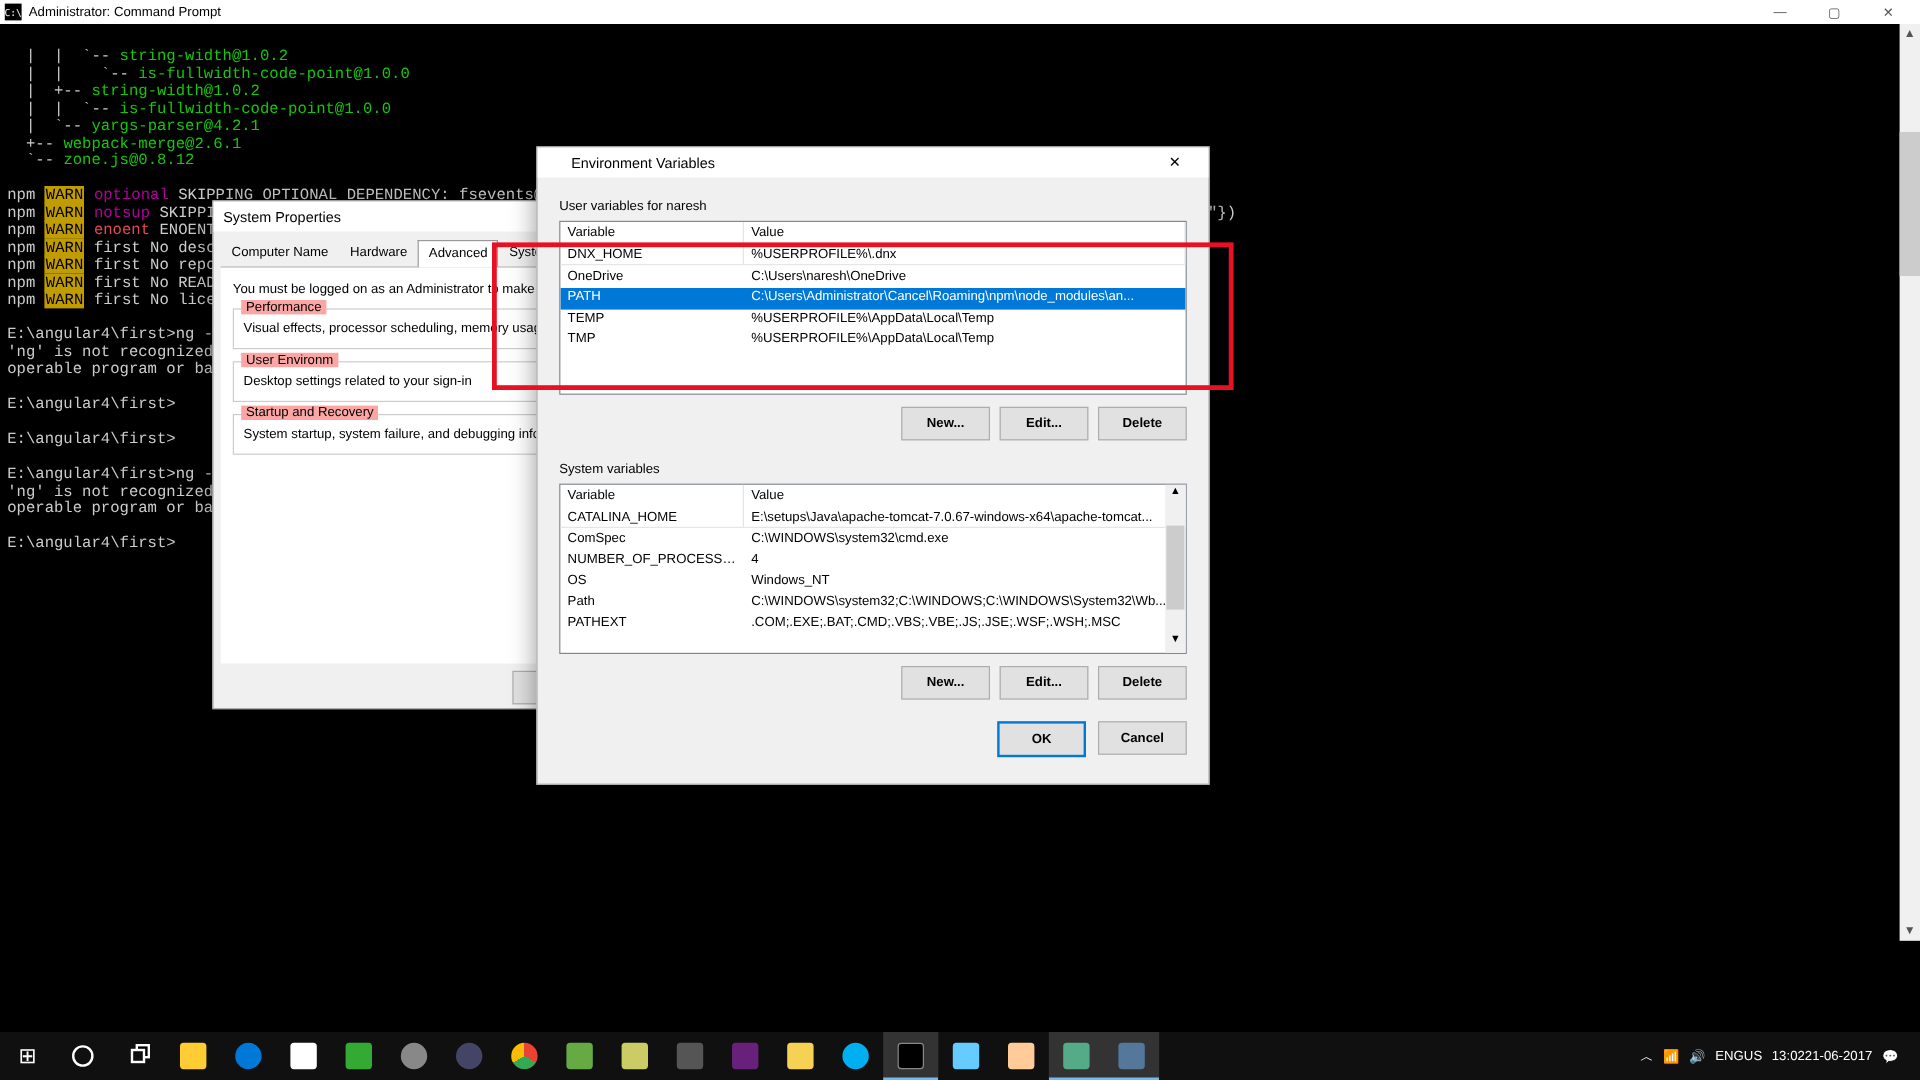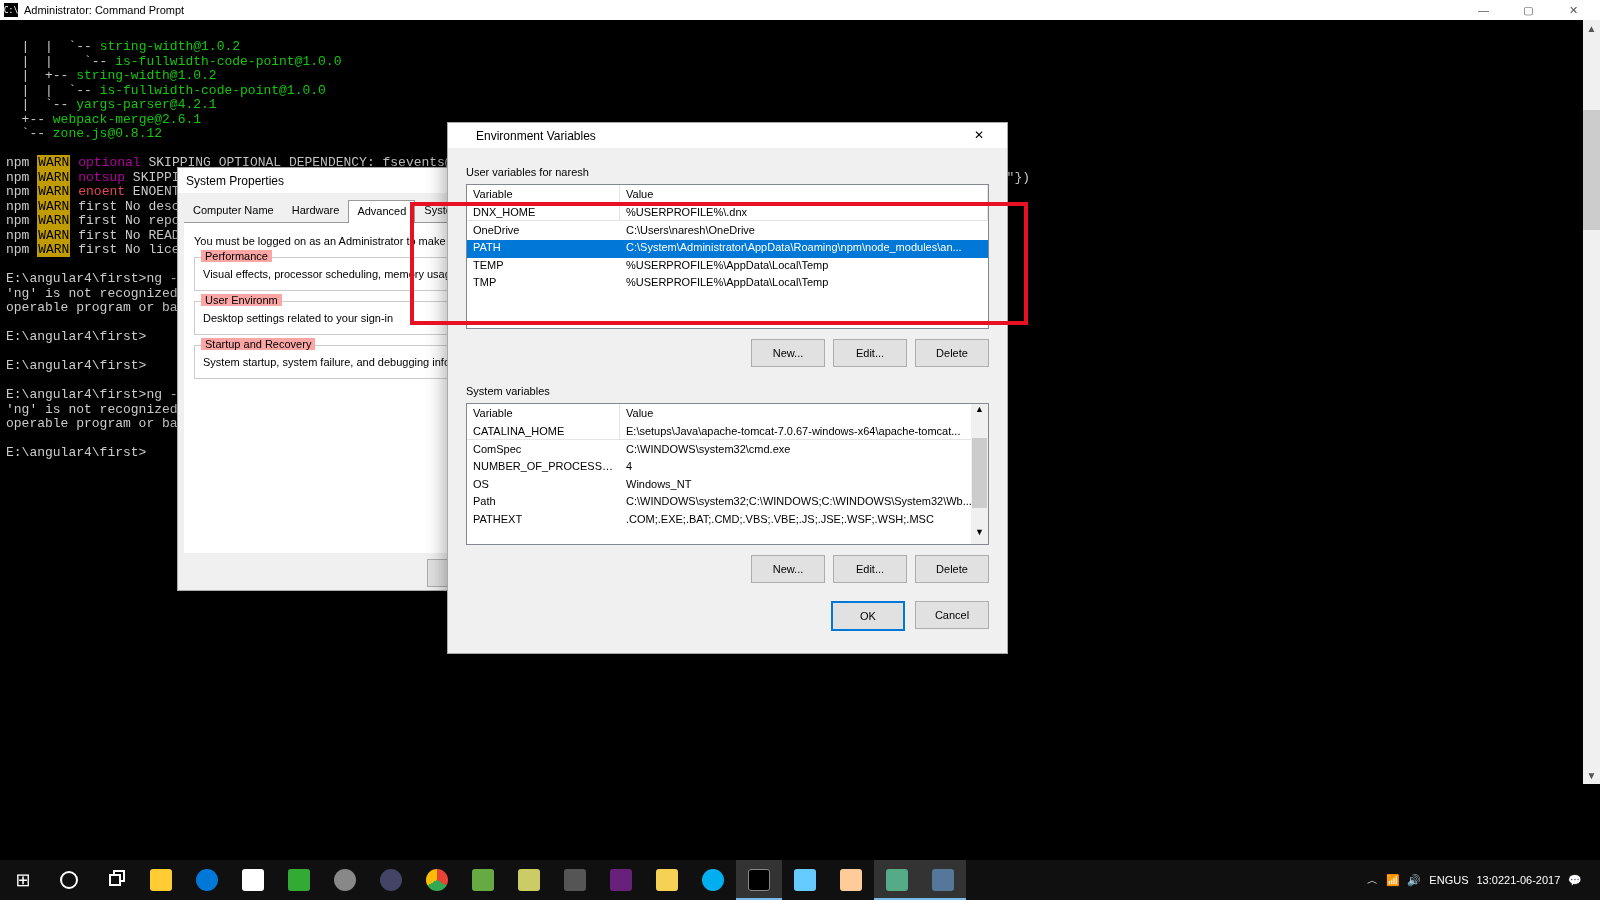--- a/index.html
+++ b/index.html
@@ -20,21 +20,21 @@
   .dlg { position:absolute; background:#fff; border:1px solid #aaa; box-shadow:0 4px 20px rgba(0,0,0,.4); }
   .sysprop { left:177px; top:167px; width:415px; height:424px; background:#f0f0f0; }
   .dlg-title { height:25px; background:#fff; display:flex; align-items:center; padding:0 8px; font-size:12px; }
   .tabs { display:flex; margin:6px 6px 0 6px; border-bottom:1px solid #999; font-size:11px; }
   .tabs .tab { padding:4px 8px 6px 8px; margin-right:0px; border:1px solid transparent; border-bottom:none; background:#f0f0f0; cursor:default; }
   .tabs .tab.active { background:#fff; border-color:#999; position:relative; top:1px; }
   .sysprop-body { background:#fff; margin:0 6px 6px 6px; padding:8px 10px; height:330px; position:relative; font-size:11px;}
   .group { border:1px solid #ccc; margin:10px 0; padding:10px 8px 10px 8px; position:relative;}
   .group .legend { position:absolute; top:-8px; left:6px; background:#fca5a5; padding:0 4px; font-size:11px;}
   .sysprop-buttons { display:flex; gap:8px; justify-content:flex-end; padding:0 8px 8px 0;}
-  .btn { display:inline-flex; align-items:center; justify-content:center; border:1px solid #adadad; background:#e1e1e1; min-width:74px; height:14px; font-size:11px; padding:13px 10px; }
+  .btn { display:inline-flex; align-items:center; justify-content:center; border:1px solid #adadad; background:#e1e1e1; min-width:74px; height:14px; font-size:11px; padding:13px 10px;font-weight:bold; }
   .btn.primary { border:2px solid #0078d7; }
   
   .envvar { left:447px; top:122px; width:561px; height:532px; background:#f0f0f0; }
   .env-body { padding:12px 18px 12px 18px; }
   .env-section-label { font-size:11px; margin:6px 0; }
   .listview { background:#fff; border:1px solid #828790; height:145px; position:relative; width:100%; }
   .listview.tall { height:145px; }
   .lv-head { display:flex; height:36px; border-bottom:1px solid #e5e5e5; font-size:11px; }
   .lv-head .col { padding:3px 6px; border-right:1px solid #e5e5e5; }
   .lv-rows { position:absolute; top:20px; left:0; right:0; bottom:0; overflow:hidden;}
@@ -159,21 +159,21 @@
           <div class="lv-row">
             <div class="cell col-name">DNX_HOME</div>
             <div class="cell col-value">%USERPROFILE%\.dnx</div>
           </div>
           <div class="lv-row">
             <div class="cell col-name">OneDrive</div>
             <div class="cell col-value">C:\Users\naresh\OneDrive</div>
           </div>
           <div class="lv-row selected">
             <div class="cell col-name">PATH</div>
-            <div class="cell col-value">C:\System\Administrator\AppData\Roaming\npm\node_modules\an...</div>
+            <div class="cell col-value">C:\Users\Administrator\Cancel\Roaming\npm\node_modules\an...</div>
           </div>
           <div class="lv-row">
             <div class="cell col-name">TEMP</div>
             <div class="cell col-value">%USERPROFILE%\AppData\Local\Temp</div>
           </div>
           <div class="lv-row">
             <div class="cell col-name">TMP</div>
             <div class="cell col-value">%USERPROFILE%\AppData\Local\Temp</div>
           </div>
         </div>

